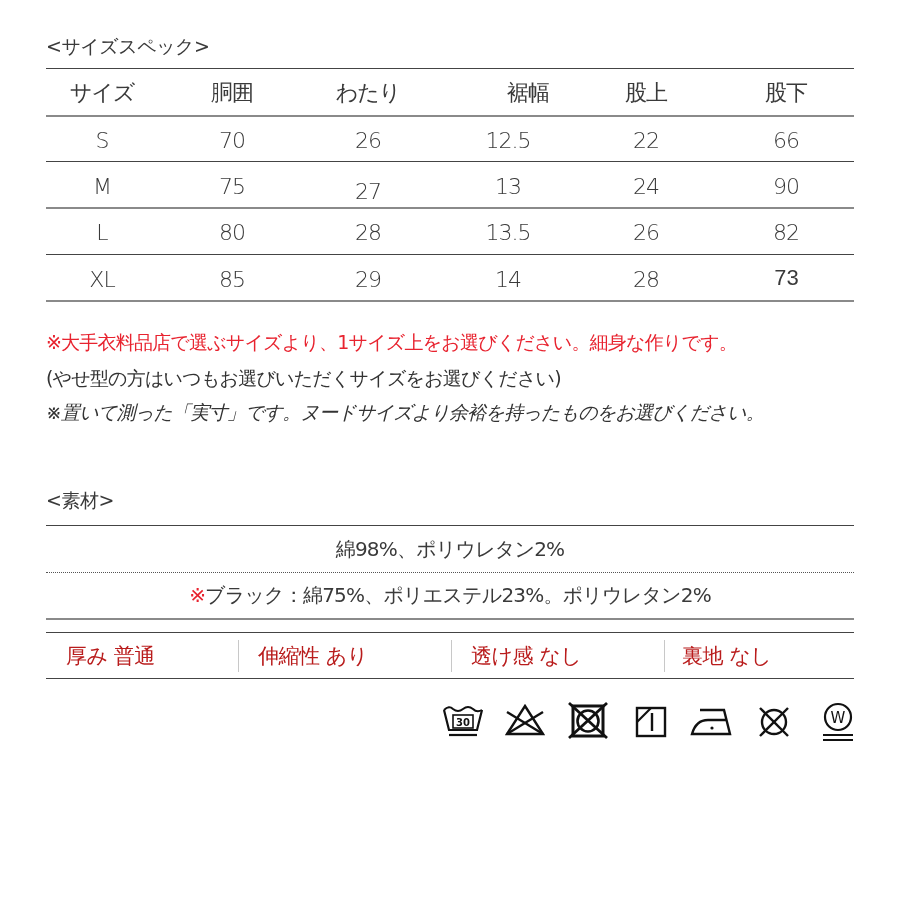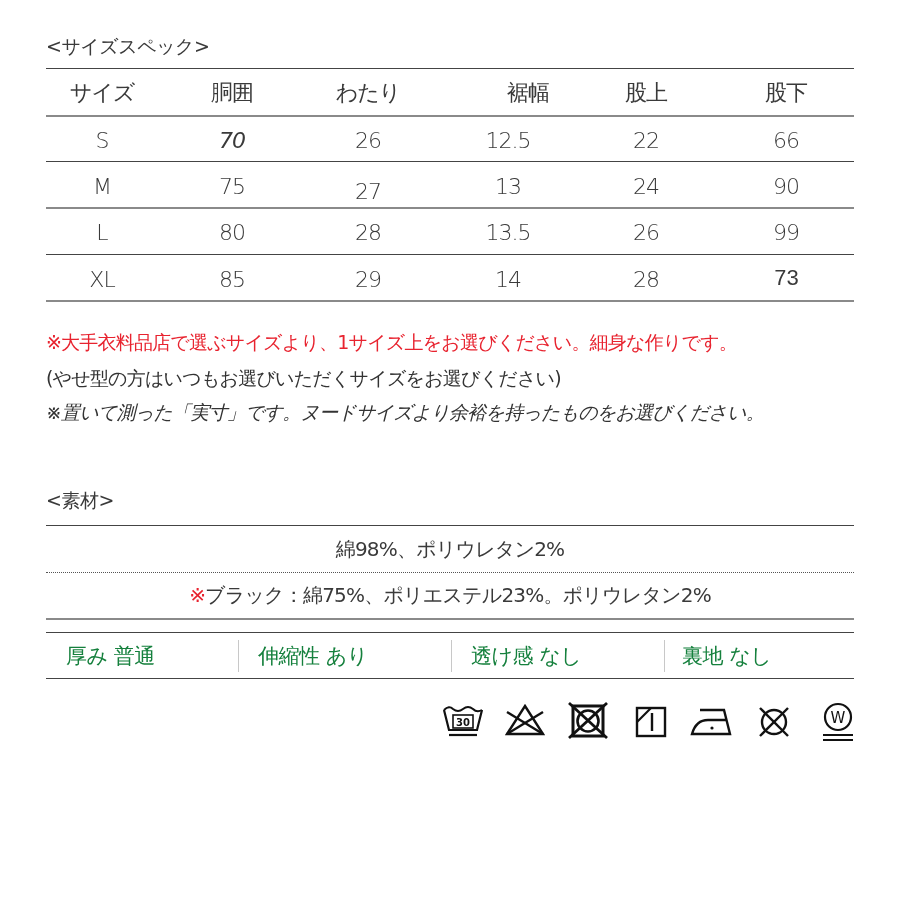--- a/index.html
+++ b/index.html
@@ -14,21 +14,21 @@
     .spec-row .cell { position: absolute; transform: translateX(-50%); font-size: 22px; color: #3a3a3a;
       letter-spacing: -1px; white-space: nowrap; font-weight: 300; }
     .note { position: absolute; left: 46px; font-size: 19px; white-space: nowrap; letter-spacing: -0.8px; }
     .note.red { color: #e8232f; }
     .note.dark { color: #333333; }
     .note .u { text-underline-offset: 3px; }
     .mat-line { position: absolute; left: 46px; width: 808px; text-align: center; font-size: 20px;
       color: #3a3a3a; letter-spacing: -0.8px; white-space: nowrap; }
     .mat-line .mark { color: #e8232f; }
     .prop-row { position: absolute; left: 46px; top: 634px; width: 808px; height: 44px; }
-    .prop { position: absolute; top: 0; height: 44px; line-height: 44px; font-size: 21px; color: #15803d;
+    .prop { position: absolute; top: 0; height: 44px; line-height: 44px; font-size: 21px; color: #b91c1c;
       letter-spacing: -0.5px; white-space: nowrap; }
     .prop-sep { position: absolute; top: 6px; height: 32px; width: 0; border-left: 1px solid #c8c8c8; }
     .care { position: absolute; top: 700px; height: 48px; }
     .care svg { display: block; }
   </style>
 </head>
 <body>
 
 <div class="abs section-title" style="top:34px;">&lt;サイズスペック&gt;</div>
 <div class="hline" style="top:68px;"></div>
@@ -39,21 +39,21 @@
     <span class="cell" style="left:186px;">胴囲</span>
     <span class="cell" style="left:322px;">わたり</span>
     <span class="cell" style="left:462px;margin-left:20px;">裾幅</span>
     <span class="cell" style="left:600px;">股上</span>
     <span class="cell" style="left:740px;">股下</span>
   </div>
   <div class="hline gray" style="top:115px;"></div>
 
   <div class="spec-row" style="top:117px;">
     <span class="cell" style="left:56px;">S</span>
-    <span class="cell" style="left:186px;font-style:italic;">70</span>
+    <span class="cell" style="left:186px;">70</span>
     <span class="cell" style="left:322px;">26</span>
     <span class="cell" style="left:462px;">12.5</span>
     <span class="cell" style="left:600px;">22</span>
     <span class="cell" style="left:740px;">66</span>
   </div>
   <div class="hline" style="top:161px;"></div>
 
   <div class="spec-row" style="top:163px;">
     <span class="cell" style="left:56px;">M</span>
     <span class="cell" style="left:186px;">75</span>
@@ -63,21 +63,21 @@
     <span class="cell" style="left:740px;">90</span>
   </div>
   <div class="hline gray" style="top:207px;"></div>
 
   <div class="spec-row" style="top:209px;">
     <span class="cell" style="left:56px;">L</span>
     <span class="cell" style="left:186px;">80</span>
     <span class="cell" style="left:322px;">28</span>
     <span class="cell" style="left:462px;">13.5</span>
     <span class="cell" style="left:600px;">26</span>
-    <span class="cell" style="left:740px;">99</span>
+    <span class="cell" style="left:740px;">82</span>
   </div>
   <div class="hline" style="top:254px;"></div>
 
   <div class="spec-row" style="top:256px;">
     <span class="cell" style="left:56px;">XL</span>
     <span class="cell" style="left:186px;">85</span>
     <span class="cell" style="left:322px;">29</span>
     <span class="cell" style="left:462px;">14</span>
     <span class="cell" style="left:600px;">28</span>
     <span class="cell" style="left:740px;font-family:Liberation Mono, monospace;">73</span>

